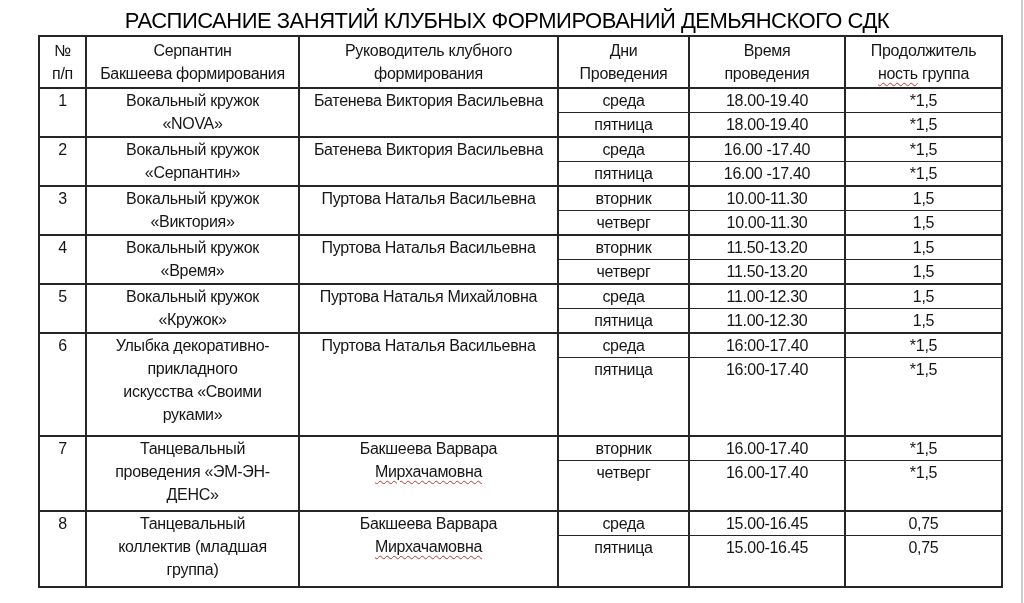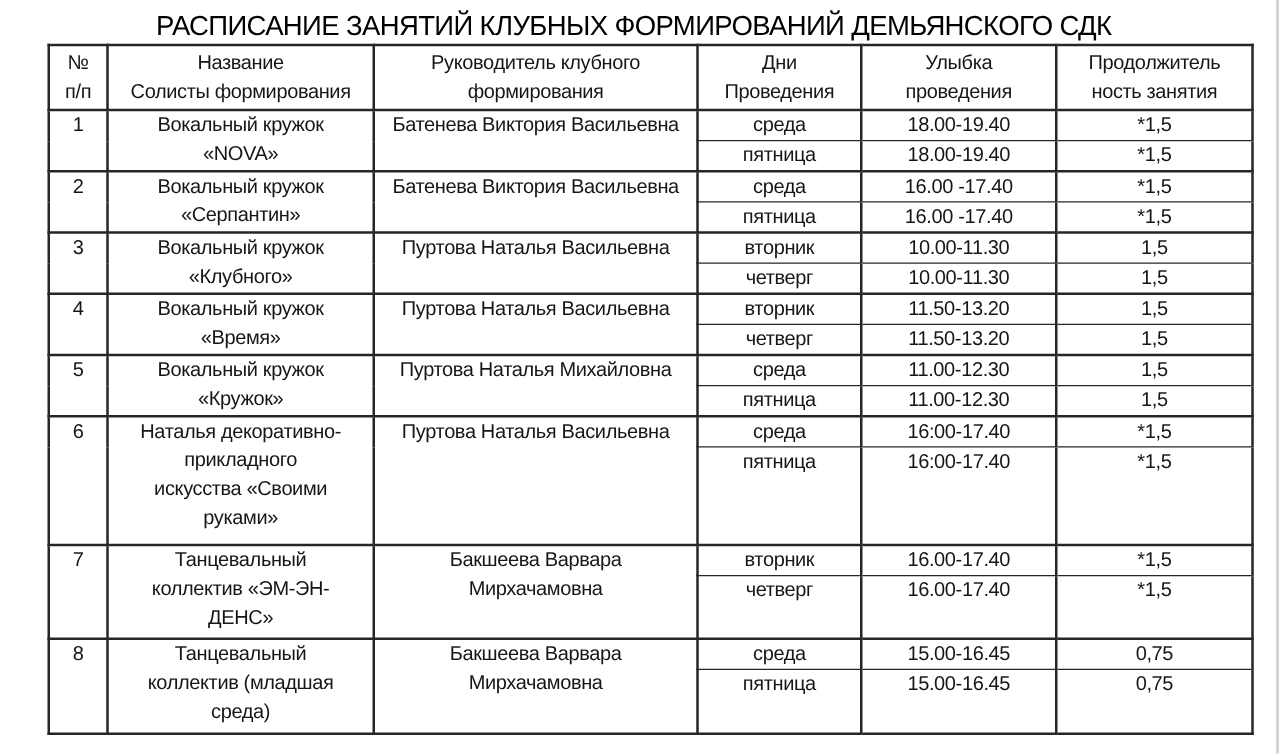--- a/index.html
+++ b/index.html
@@ -47,20 +47,21 @@
   }
   thead th {
     height: 50px;
     vertical-align: middle;
     line-height: 23px;
   }
   tbody tr { height: 23px; }
   tr.first td.session { border-bottom-width: 1px; margin-left: 44px; }
   tr.second td.session { border-top-width: 1px; }
   .misspelled {
+    text-decoration: underline;
     text-decoration-style: wavy;
     text-decoration-color: #b8392b;
     text-decoration-thickness: 1px;
     text-underline-offset: 3px;
   }
   .page-right-edge {
     position: absolute;
     top: 0;
     right: 1px;
     width: 2px;
@@ -84,38 +85,38 @@
       <col style="width:156px">
       <col style="width:157px">
     </colgroup>
     <thead>
       <tr>
         <th>
           <div>№</div>
           <div>п/п</div>
         </th>
         <th>
-          <div>Название</div>
-          <div>Солисты формирования</div>
+          <div>Серпантин</div>
+          <div>Бакшеева формирования</div>
         </th>
         <th>
           <div>Руководитель клубного</div>
           <div>формирования</div>
         </th>
         <th>
           <div>Дни</div>
           <div>Проведения</div>
         </th>
         <th>
-          <div>Улыбка</div>
+          <div>Время</div>
           <div>проведения</div>
         </th>
         <th>
           <div>Продолжитель</div>
-          <div><span class="misspelled">ность</span><span> занятия</span></div>
+          <div><span class="misspelled">ность</span><span> группа</span></div>
         </th>
       </tr>
     </thead>
     <tbody id="schedule-body">
         <tr class="first">
           <td class="num-cell" rowspan="2">1</td>
           <td class="name-cell" rowspan="2">
             <div>Вокальный кружок</div>
             <div>«NOVA»</div>
           </td>
@@ -146,21 +147,21 @@
         </tr>
         <tr class="second" style="height: 23px;">
           <td class="session">пятница</td>
           <td class="session">16.00 -17.40</td>
           <td class="session">*1,5</td>
         </tr>
         <tr class="first">
           <td class="num-cell" rowspan="2">3</td>
           <td class="name-cell" rowspan="2">
             <div>Вокальный кружок</div>
-            <div>«Клубного»</div>
+            <div>«Виктория»</div>
           </td>
           <td class="leader-cell" rowspan="2">
             <div>Пуртова Наталья Васильевна</div>
           </td>
           <td class="session">вторник</td>
           <td class="session">10.00-11.30</td>
           <td class="session">1,5</td>
         </tr>
         <tr class="second" style="height: 23px;">
           <td class="session">четверг</td>
@@ -199,63 +200,63 @@
           <td class="session">1,5</td>
         </tr>
         <tr class="second" style="height: 23px;">
           <td class="session">пятница</td>
           <td class="session">11.00-12.30</td>
           <td class="session">1,5</td>
         </tr>
         <tr class="first">
           <td class="num-cell" rowspan="2">6</td>
           <td class="name-cell" rowspan="2">
-            <div>Наталья декоративно-</div>
+            <div>Улыбка декоративно-</div>
             <div>прикладного</div>
             <div>искусства «Своими</div>
             <div>руками»</div>
           </td>
           <td class="leader-cell" rowspan="2">
             <div>Пуртова Наталья Васильевна</div>
           </td>
           <td class="session">среда</td>
           <td class="session">16:00-17.40</td>
           <td class="session">*1,5</td>
         </tr>
         <tr class="second" style="height: 78px;">
           <td class="session">пятница</td>
           <td class="session">16:00-17.40</td>
           <td class="session">*1,5</td>
         </tr>
         <tr class="first">
           <td class="num-cell" rowspan="2">7</td>
           <td class="name-cell" rowspan="2">
             <div>Танцевальный</div>
-            <div>коллектив «ЭМ-ЭН-</div>
+            <div>проведения «ЭМ-ЭН-</div>
             <div>ДЕНС»</div>
           </td>
           <td class="leader-cell" rowspan="2">
             <div>Бакшеева Варвара</div>
             <div class="misspelled">Мирхачамовна</div>
           </td>
           <td class="session">вторник</td>
           <td class="session">16.00-17.40</td>
           <td class="session">*1,5</td>
         </tr>
         <tr class="second" style="height: 51px;">
           <td class="session">четверг</td>
           <td class="session">16.00-17.40</td>
           <td class="session">*1,5</td>
         </tr>
         <tr class="first">
           <td class="num-cell" rowspan="2">8</td>
           <td class="name-cell" rowspan="2">
             <div>Танцевальный</div>
             <div>коллектив (младшая</div>
-            <div>среда)</div>
+            <div>группа)</div>
           </td>
           <td class="leader-cell" rowspan="2">
             <div>Бакшеева Варвара</div>
             <div class="misspelled">Мирхачамовна</div>
           </td>
           <td class="session">среда</td>
           <td class="session">15.00-16.45</td>
           <td class="session">0,75</td>
         </tr>
         <tr class="second" style="height: 51px;">

